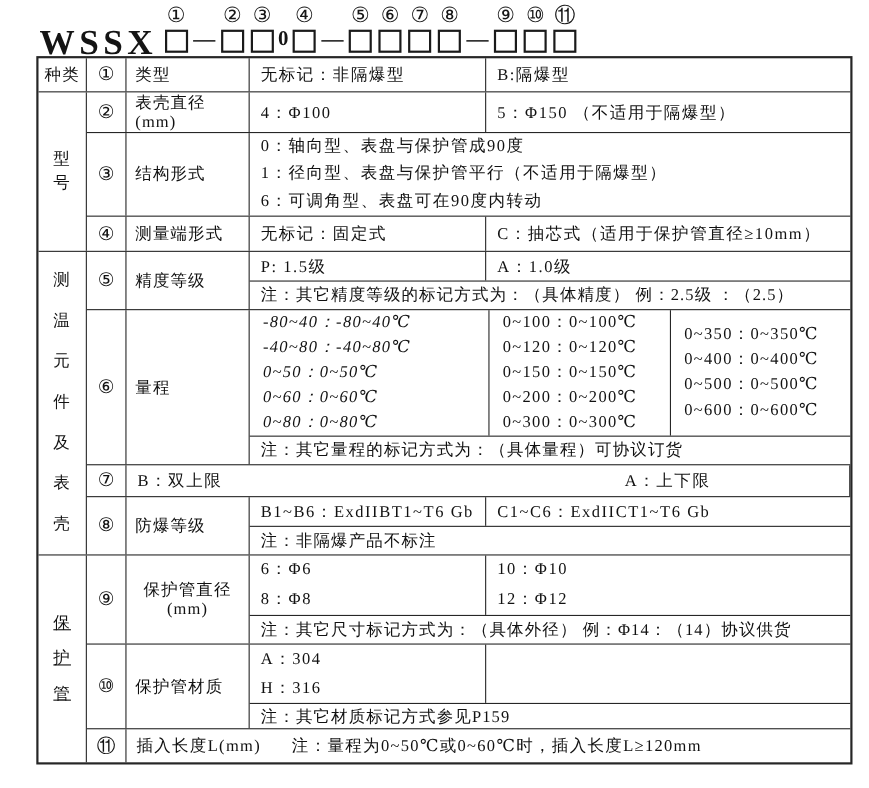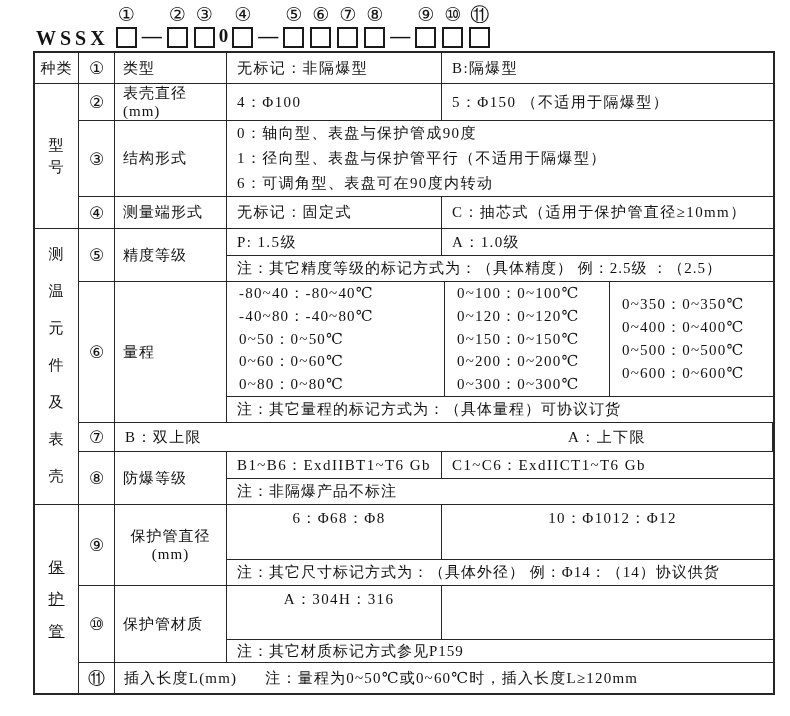--- a/index.html
+++ b/index.html
@@ -4,21 +4,21 @@
 <style>
   html,body{margin:0;padding:0;background:#ffffff;}
   .page{position:relative;width:790px;height:716px;background:#fff;overflow:hidden;
         font-family:"Liberation Serif","DejaVu Serif",serif;color:#111;}
 
   
   .header{display:flex;align-items:flex-end;padding:5px 0 0 36px;height:51px;box-sizing:border-box;}
   .slot{display:flex;flex-direction:column;align-items:center;justify-content:flex-end;}
   .circ{height:24px;line-height:24px;font-family:"DejaVu Sans",sans-serif;font-size:19px;color:#161616;}
   .circ.empty{visibility:hidden;}
-  .wssx{font-weight:bold;font-size:20px;line-height:25px;letter-spacing:4px;padding-right:4px;color:#141414;text-align:center;}
+  .wssx{font-weight:bold;font-size:32px;line-height:25px;letter-spacing:4px;padding-right:4px;color:#141414;text-align:center;}
   .sq{width:17px;height:17px;border:2px solid #1a1a1a;margin:1px 3px 3px;background:#fff;}
   .mdash{font-weight:bold;font-size:20px;line-height:22px;padding:0 2px 4px;color:#141414;}
   .mzero{font-weight:bold;font-size:19px;line-height:22px;padding:0 1px 4px;color:#141414;}
 
   
   .tbl{margin-left:33px;width:742px;border:2.2px solid #262626;box-sizing:border-box;font-size:15px;}
   .sect{display:flex;}
   .sect + .sect{border-top:1.6px solid #262626;}
   .gcell{flex:0 0 44px;border-right:1.6px solid #262626;display:flex;align-items:center;justify-content:center;
          text-align:center;letter-spacing:1px;box-sizing:border-box;}
@@ -32,34 +32,34 @@
   .num{flex:0 0 36px;border-right:1.6px solid #262626;display:flex;align-items:center;justify-content:center;
        font-family:"DejaVu Sans",sans-serif;font-size:17px;box-sizing:border-box;}
   .lab{flex:0 0 112px;border-right:1.6px solid #262626;display:flex;align-items:center;
        padding:0 3px 0 8px;letter-spacing:1px;box-sizing:border-box;}
   .lab.center{flex-direction:column;justify-content:center;text-align:center;padding:0;}
   .body{flex:1;min-width:0;display:flex;flex-direction:column;}
   .cells{display:flex;flex:1;}
   .cell{display:flex;align-items:center;padding-left:10px;letter-spacing:1.4px;box-sizing:border-box;}
   .cl{flex:0 0 215px;border-right:1.6px solid #262626;}
   .cr{flex:1;}
-  .stackcell{display:flex;flex-direction:row;justify-content:center;padding-left:10px;letter-spacing:1.4px;box-sizing:border-box;}
+  .stackcell{display:flex;flex-direction:column;justify-content:center;padding-left:10px;letter-spacing:1.4px;box-sizing:border-box;}
   .stackcell div{line-height:27px;}
   .note{border-top:1.6px solid #262626;display:flex;align-items:center;min-height:26px;
         padding-left:10px;letter-spacing:1px;box-sizing:border-box;}
   .line{padding-left:10px;letter-spacing:1.4px;}
   .r1{min-height:30px;} .r2{min-height:31px;} .r3{min-height:75px;} .r4{min-height:31px;}
   .r5{min-height:52px;} .r6{min-height:140px;} .r7{min-height:28px;} .r8{min-height:52px;}
   .r9{min-height:80px;} .r10{min-height:76px;} .r11{min-height:30px;}
   .r3 .body{justify-content:flex-end;}
   .r3 .line{line-height:25px;}
   .rangecols{display:flex;flex:1;}
   .rc{display:flex;flex-direction:column;justify-content:center;box-sizing:border-box;}
   .rc div{line-height:22.8px;padding-left:12px;letter-spacing:1.2px;}
-  .rc1{flex:0 0 218px;border-right:1.6px solid #262626;}
+  .rc1{flex:0 0 218px;border-right:1.6px solid #262626;font-style:italic;}
   .rc2{flex:0 0 165px;border-right:1.6px solid #262626;}
   .rc3{flex:1;}
   .merged{flex:1;display:flex;align-items:center;padding-left:9px;letter-spacing:1.2px;box-sizing:border-box;}
   .merged .gap{margin-left:28px;}
   .r10 .stackcell div{line-height:26px;}
   .r10 .note{min-height:23px;}
 </style>
 </head>
 <body>
 

